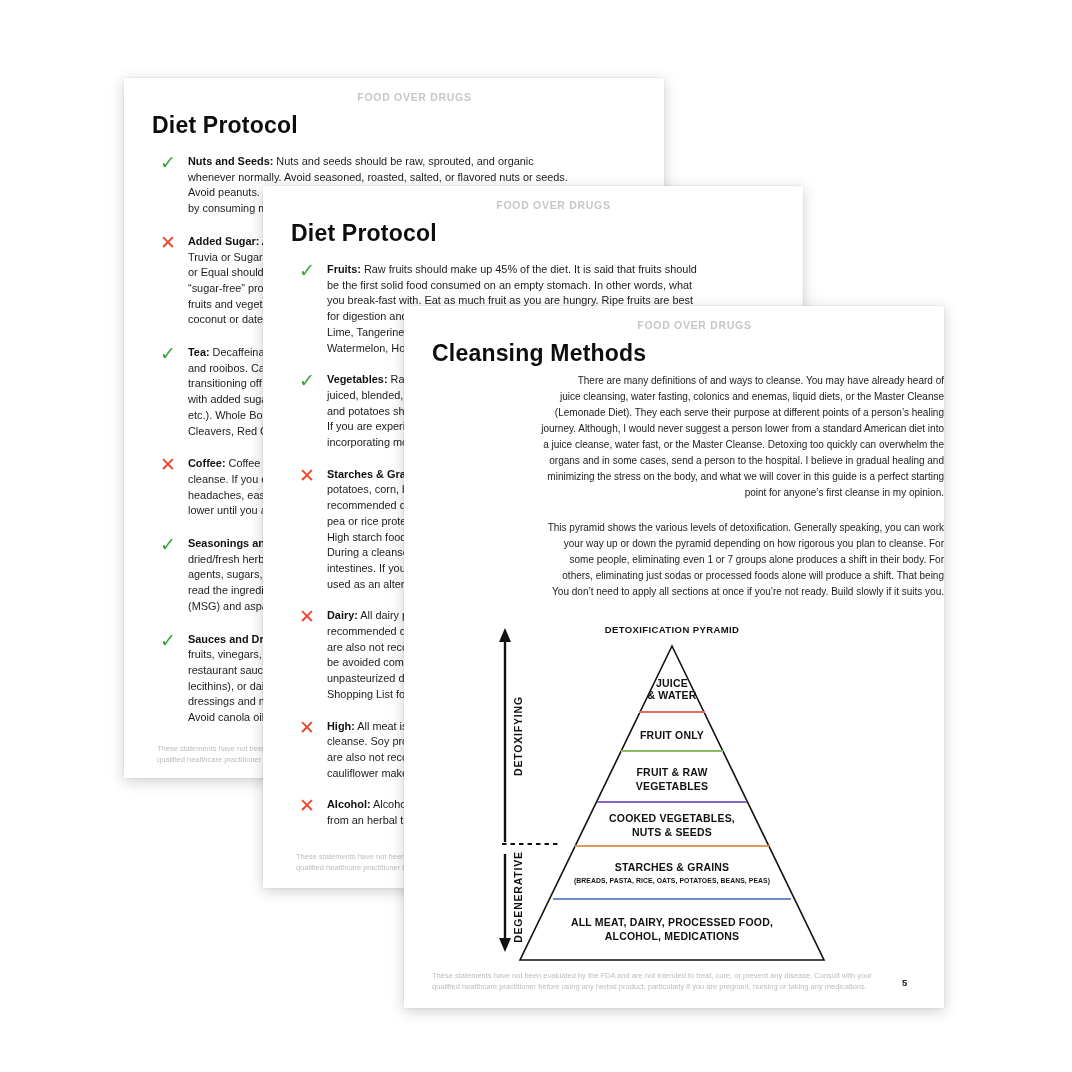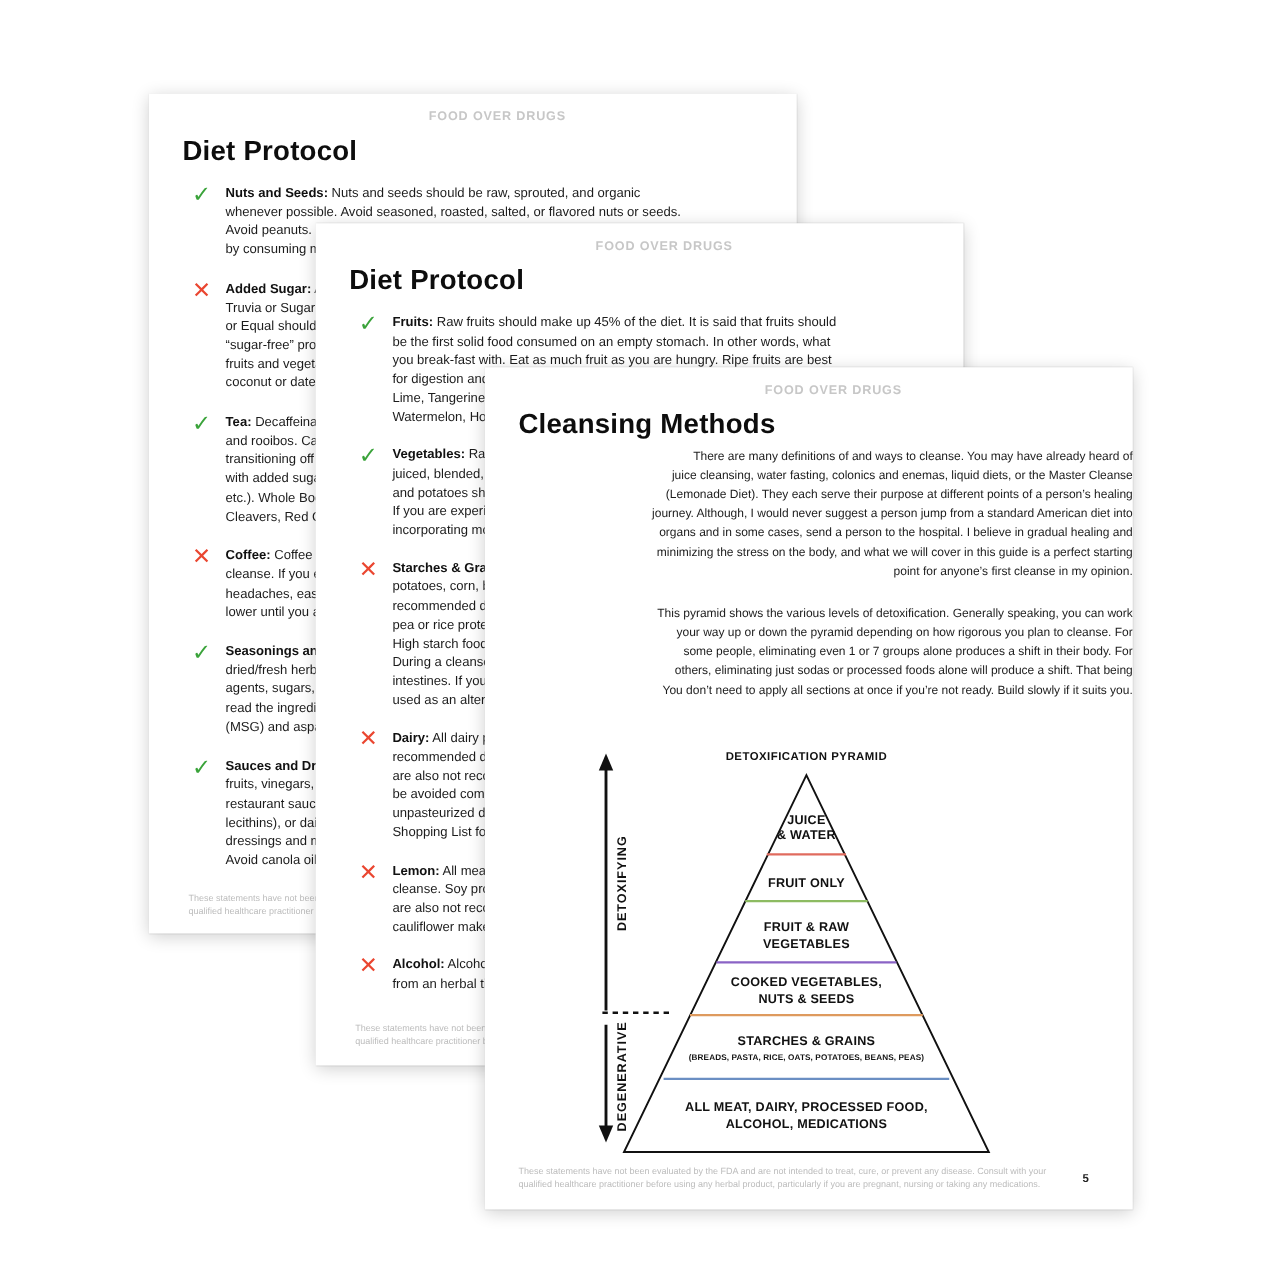--- a/index.html
+++ b/index.html
@@ -56,21 +56,21 @@
 <body>
 
 <div class="page" id="page1">
   <div class="brand">FOOD OVER DRUGS</div>
   <h1>Diet Protocol</h1>
   <div class="items">
       <div class="item">
         <span class="mark check">✓</span>
         <div class="lines">
           <div><b>Nuts and Seeds:</b><span> Nuts and seeds should be raw, sprouted, and organic</span></div>
-          <div>whenever possible. Avoid seasoned, roasted, salted, or flavored nuts or seeds.</div>
+          <div>whenever normally. Avoid seasoned, roasted, salted, or flavored nuts or seeds.</div>
           <div>Avoid peanuts. Remember that you do not need to make up for the lack of meat</div>
           <div>by consuming more nuts and seeds than you normally would.</div>
         </div>
       </div>
       <div class="item">
         <span class="mark x">✕</span>
         <div class="lines">
           <div><b>Added Sugar:</b><span> All added sugar and sugar substitutes such as Stevia,</span></div>
           <div>Truvia or Sugar in the Raw are not recommended. Sweeteners like Splenda</div>
           <div>or Equal should also be avoided, along with artificially sweetened</div>
@@ -172,21 +172,21 @@
           <div>recommended during the cleanse. Dairy alternatives</div>
           <div>are also not recommended. Dairy should</div>
           <div>be avoided completely, including raw and</div>
           <div>unpasteurized dairy. Refer to the</div>
           <div>Shopping List for dairy alternatives.</div>
         </div>
       </div>
       <div class="item">
         <span class="mark x">✕</span>
         <div class="lines">
-          <div><b>Lemon:</b><span> All meat is not recommended during the</span></div>
+          <div><b>High:</b><span> All meat is not recommended during the</span></div>
           <div>cleanse. Soy products and meat substitutes</div>
           <div>are also not recommended. Mushrooms and</div>
           <div>cauliflower make great alternatives.</div>
         </div>
       </div>
       <div class="item">
         <span class="mark x">✕</span>
         <div class="lines">
           <div><b>Alcohol:</b><span> Alcohol is not recommended, aside</span></div>
           <div>from an herbal tincture.</div>
@@ -199,21 +199,22 @@
   </div>
 </div>
 
 <div class="page" id="page3">
   <div class="brand">FOOD OVER DRUGS</div>
   <h1>Cleansing Methods</h1>
   <div class="para" id="p1">
       <div>There are many definitions of and ways to cleanse. You may have already heard of</div>
       <div>juice cleansing, water fasting, colonics and enemas, liquid diets, or the Master Cleanse</div>
       <div>(Lemonade Diet). They each serve their purpose at different points of a person’s healing</div>
-      <div>journey. Although, I would never suggest a person jump from a standard American diet into</div>
+      <div>journey. Although, I would never suggest a person lower from a standard American diet into</div>
+      <div>a juice cleanse, water fast, or the Master Cleanse. Detoxing too quickly can overwhelm the</div>
       <div>organs and in some cases, send a person to the hospital. I believe in gradual healing and</div>
       <div>minimizing the stress on the body, and what we will cover in this guide is a perfect starting</div>
       <div>point for anyone’s first cleanse in my opinion.</div>
     </div>
   <div class="para" id="p2">
       <div>This pyramid shows the various levels of detoxification. Generally speaking, you can work</div>
       <div>your way up or down the pyramid depending on how rigorous you plan to cleanse. For</div>
       <div>some people, eliminating even 1 or 7 groups alone produces a shift in their body. For</div>
       <div>others, eliminating just sodas or processed foods alone will produce a shift. That being</div>
       <div>You don’t need to apply all sections at once if you’re not ready. Build slowly if it suits you.</div>

